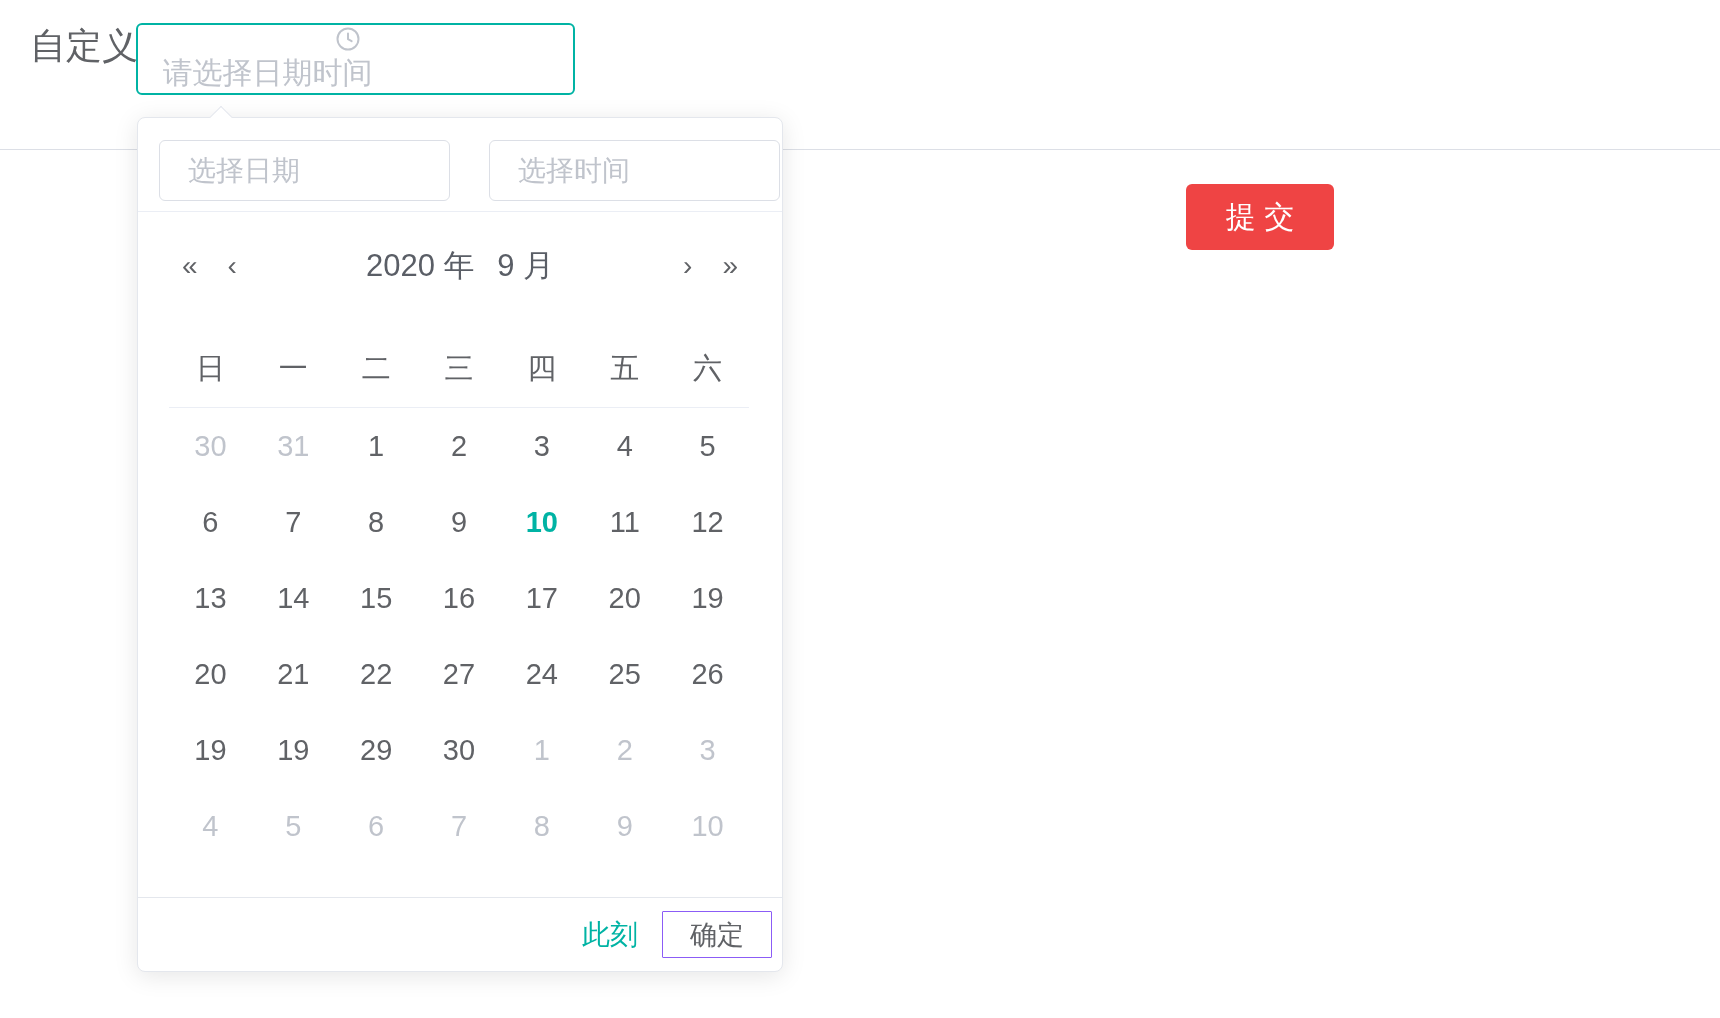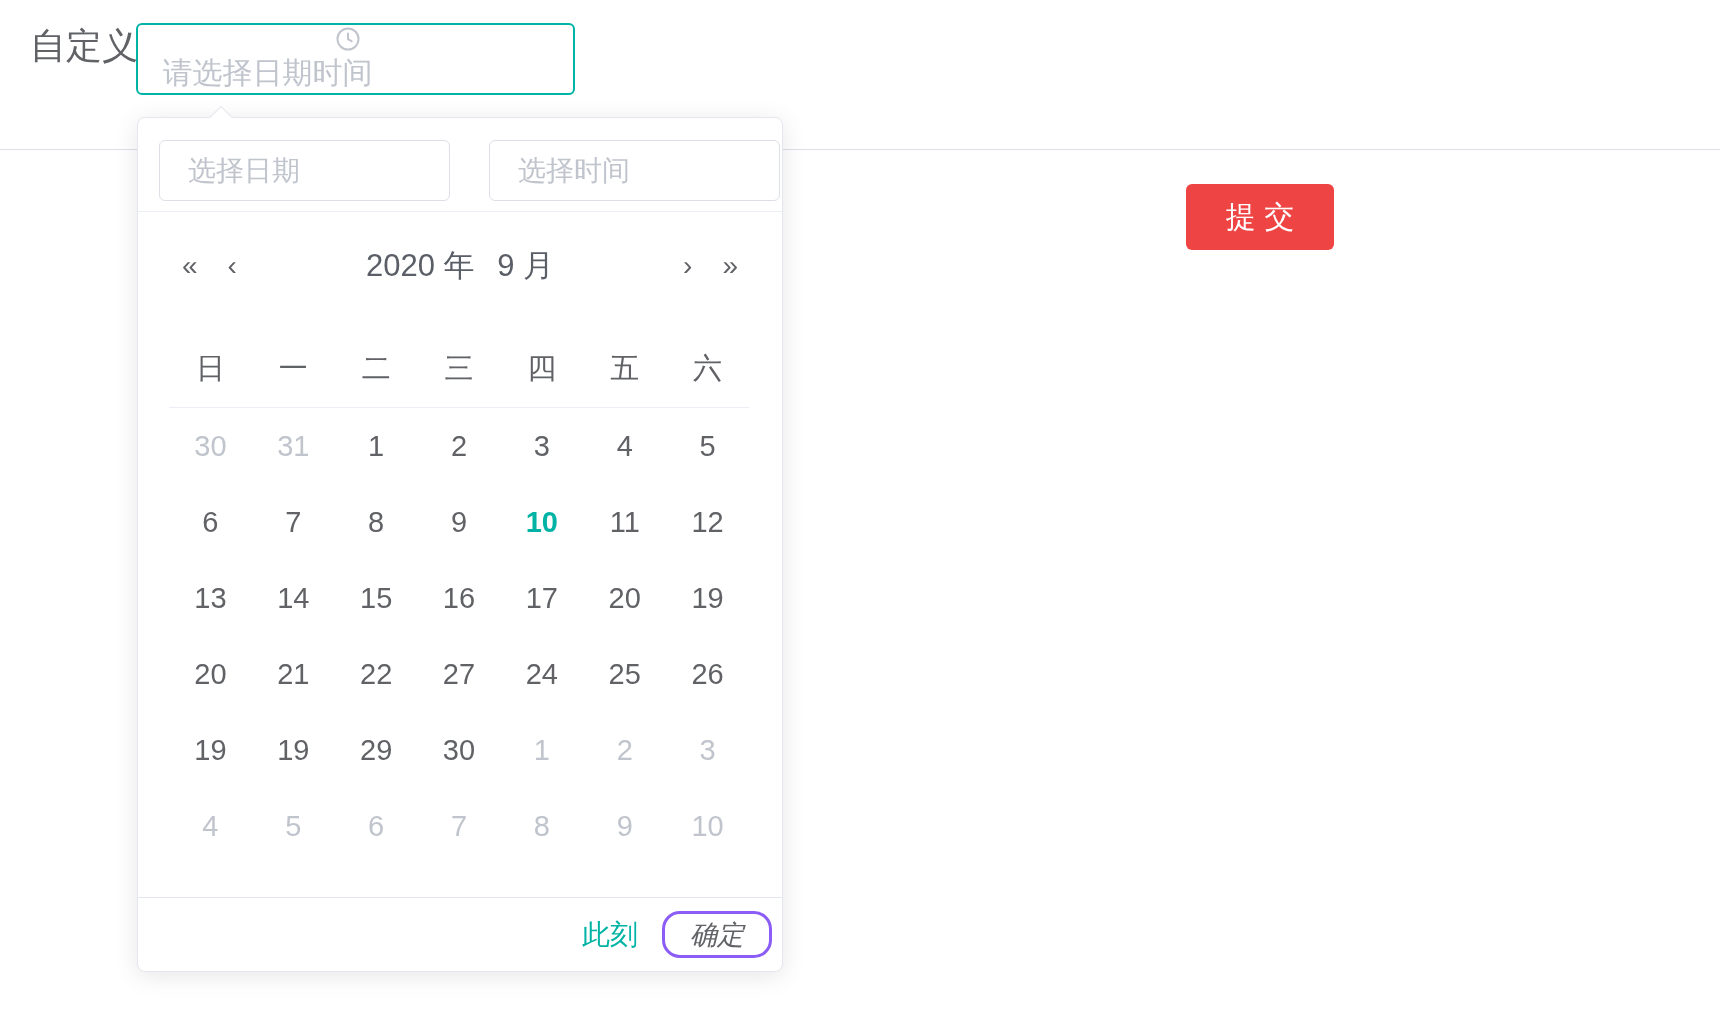--- a/index.html
+++ b/index.html
@@ -57,23 +57,23 @@
                grid-auto-rows:76px; }
   .date-cell { display:flex; align-items:center; justify-content:center;
                font-size:29px; color:#606266; cursor:pointer; }
   .date-cell.other { color:#c0c4cc; }
   .date-cell.selected { color:#00b3a4; font-weight:bold; }
 
   .picker-footer { position:absolute; left:0; bottom:0; width:100%; height:74px;
                    border-top:1px solid #e4e7ed; display:flex; align-items:center;
                    justify-content:flex-end; padding-right:10px; gap:24px; }
   .now-link { color:#00b3a4; font-size:28px; cursor:pointer; }
-  .confirm-btn { width:110px; height:47px; background:#ffffff; border:3px solid #8b5cf6;
-                 border-radius:18px; font-size:27px; color:#606266; cursor:pointer;
-                 font-family:inherit;font-style:italic; }
+  .confirm-btn { width:110px; height:47px; background:#ffffff; border:1px solid #8b5cf6;
+                 border-radius:1px; font-size:27px; color:#606266; cursor:pointer;
+                 font-family:inherit; }
 </style>
 </head>
 <body>
 
 <div class="page">
 
   <div class="page-divider"></div>
 
   <div class="form-label">自定义</div>
 

